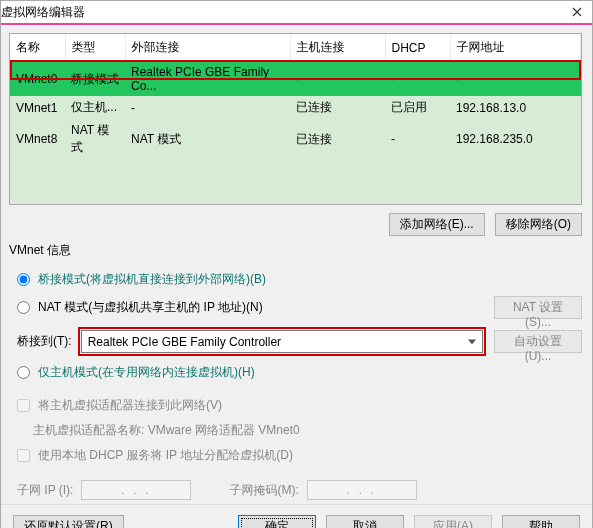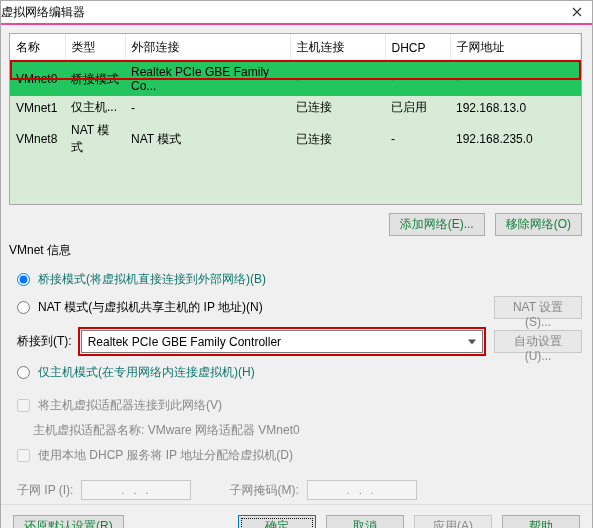--- a/index.html
+++ b/index.html
@@ -72,21 +72,21 @@
     position: absolute;
     border: 2px solid #d00000;
     pointer-events: none;
   }
   .btn {
     background: #e1e1e1;
     border: 1px solid #adadad;
     padding: 3px 10px;
     font-size: 12px;
     font-family: inherit;
-    color: #15803d;
+    color: #000000;
     min-width: 78px;
     height: 23px;
     line-height: 15px;
     text-align: center;
   }
   .btn[disabled] {
     color: #888;
     background: #e8e8e8;
     border-color: #c8c8c8;
   }

